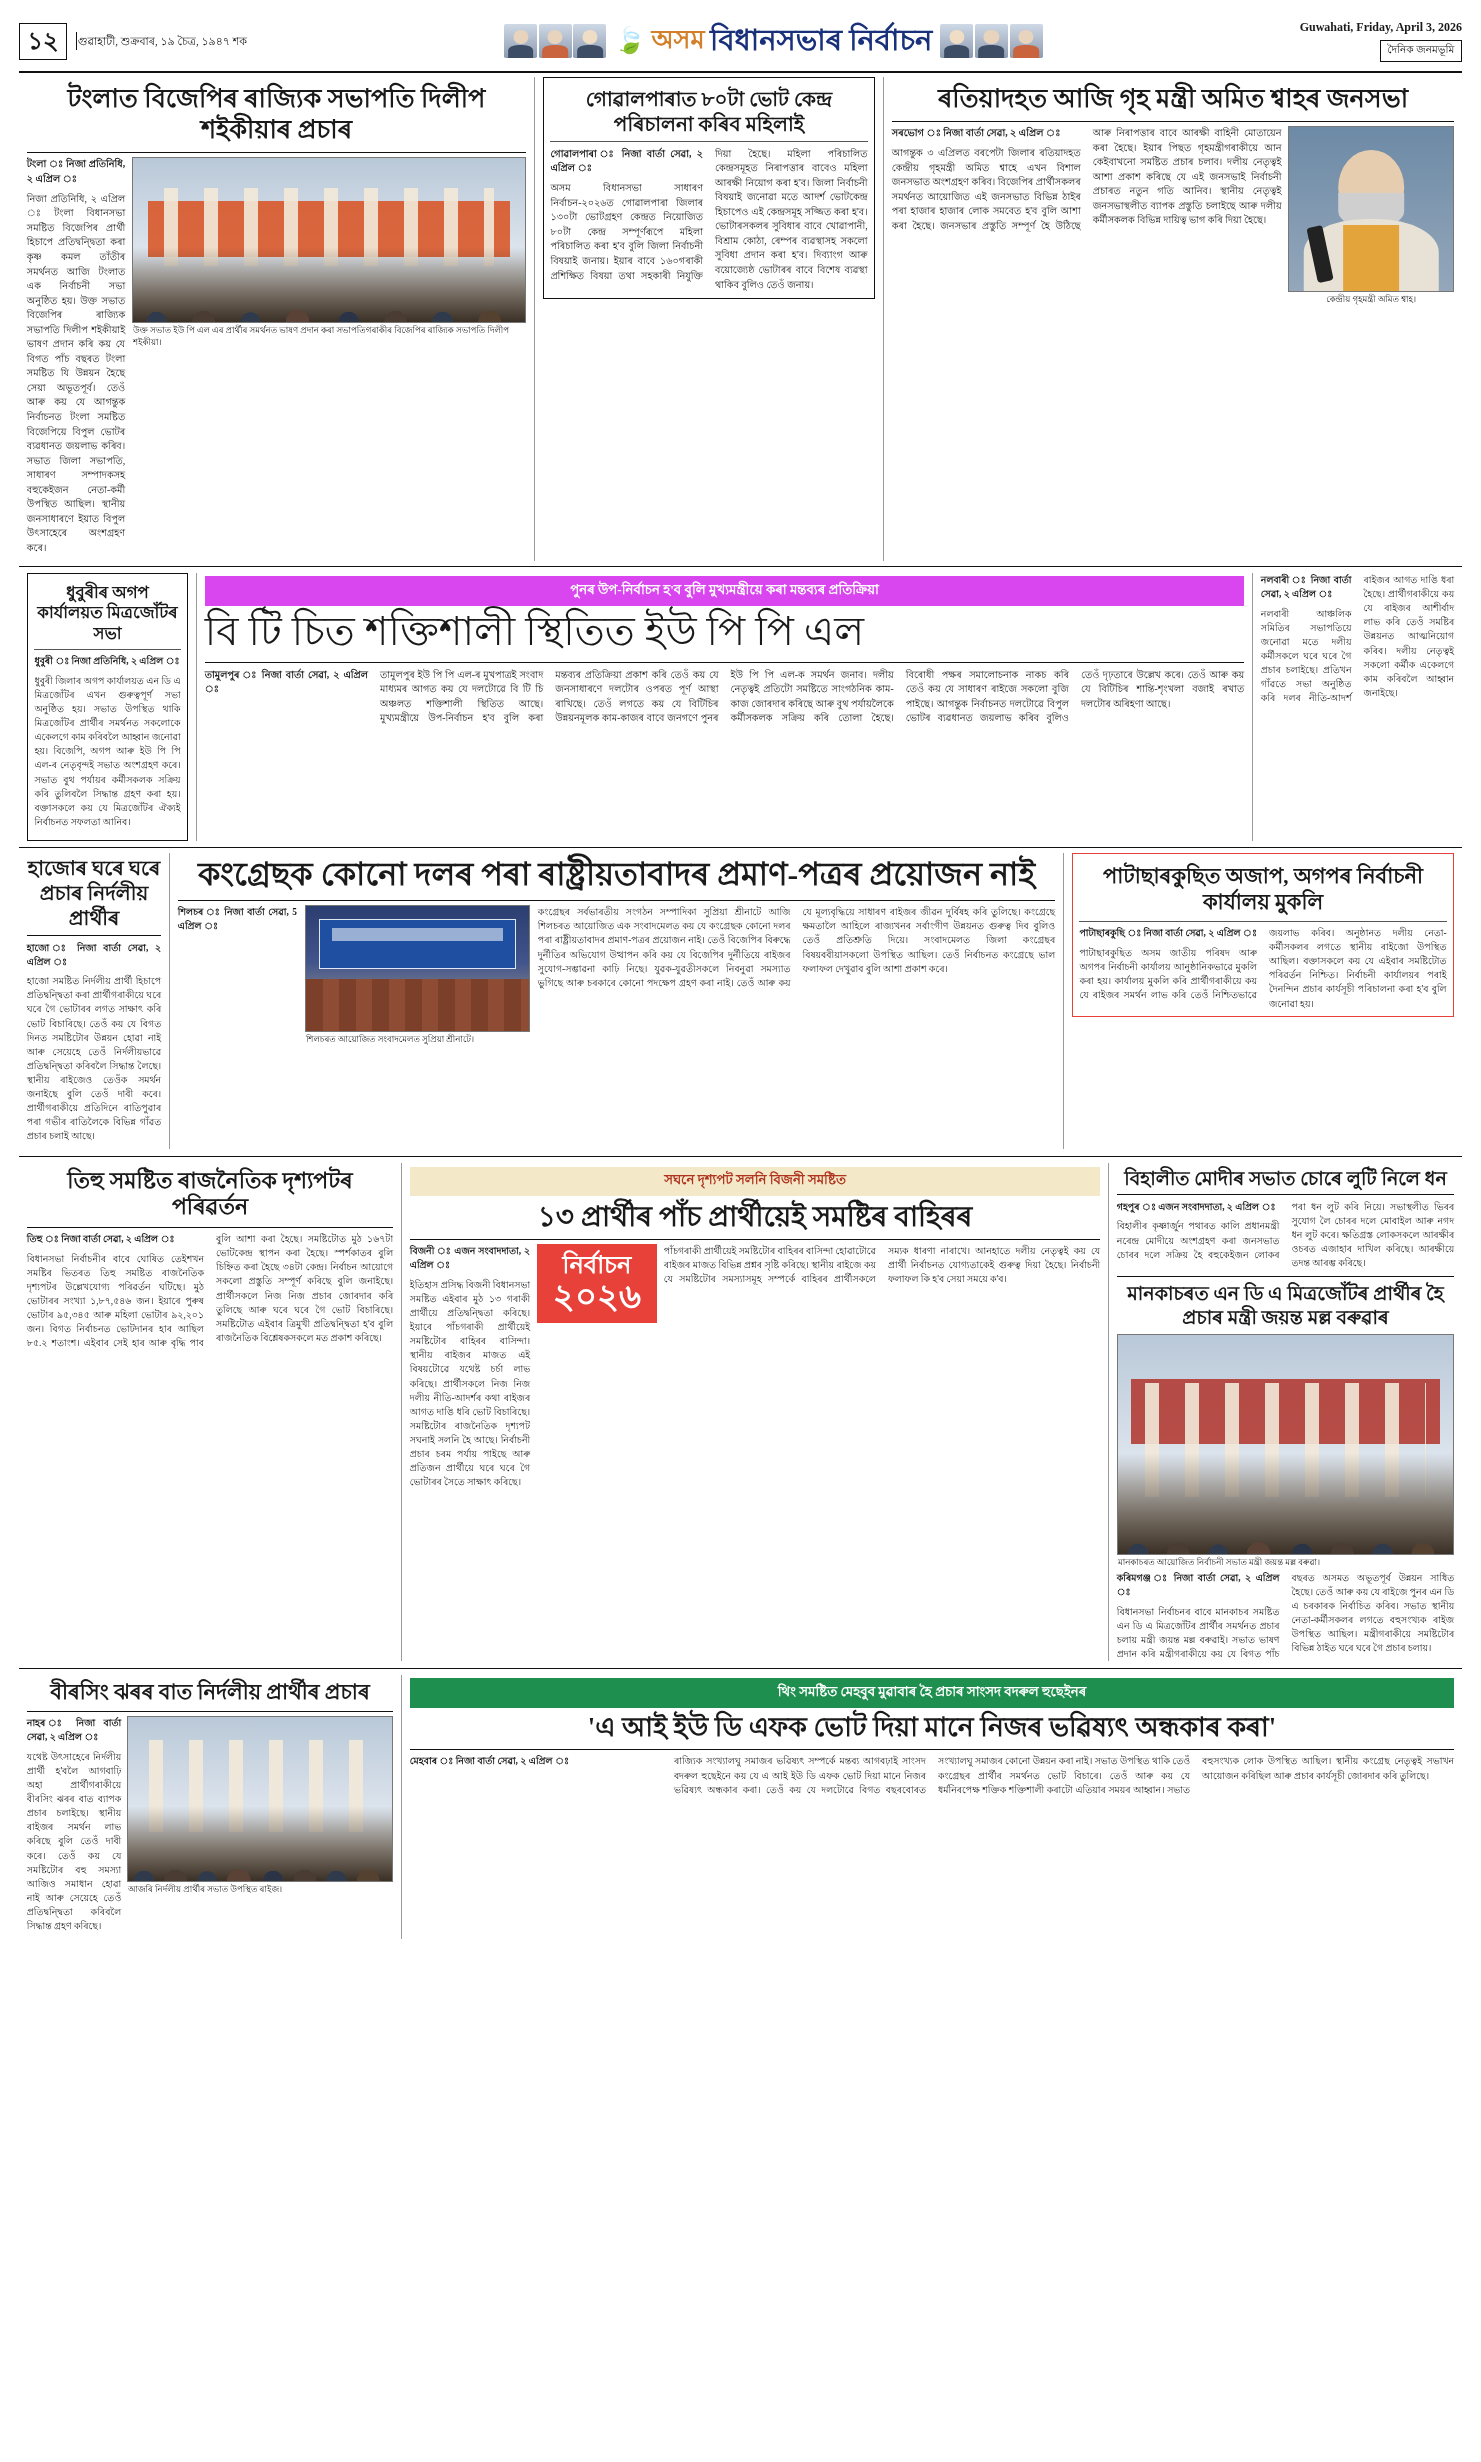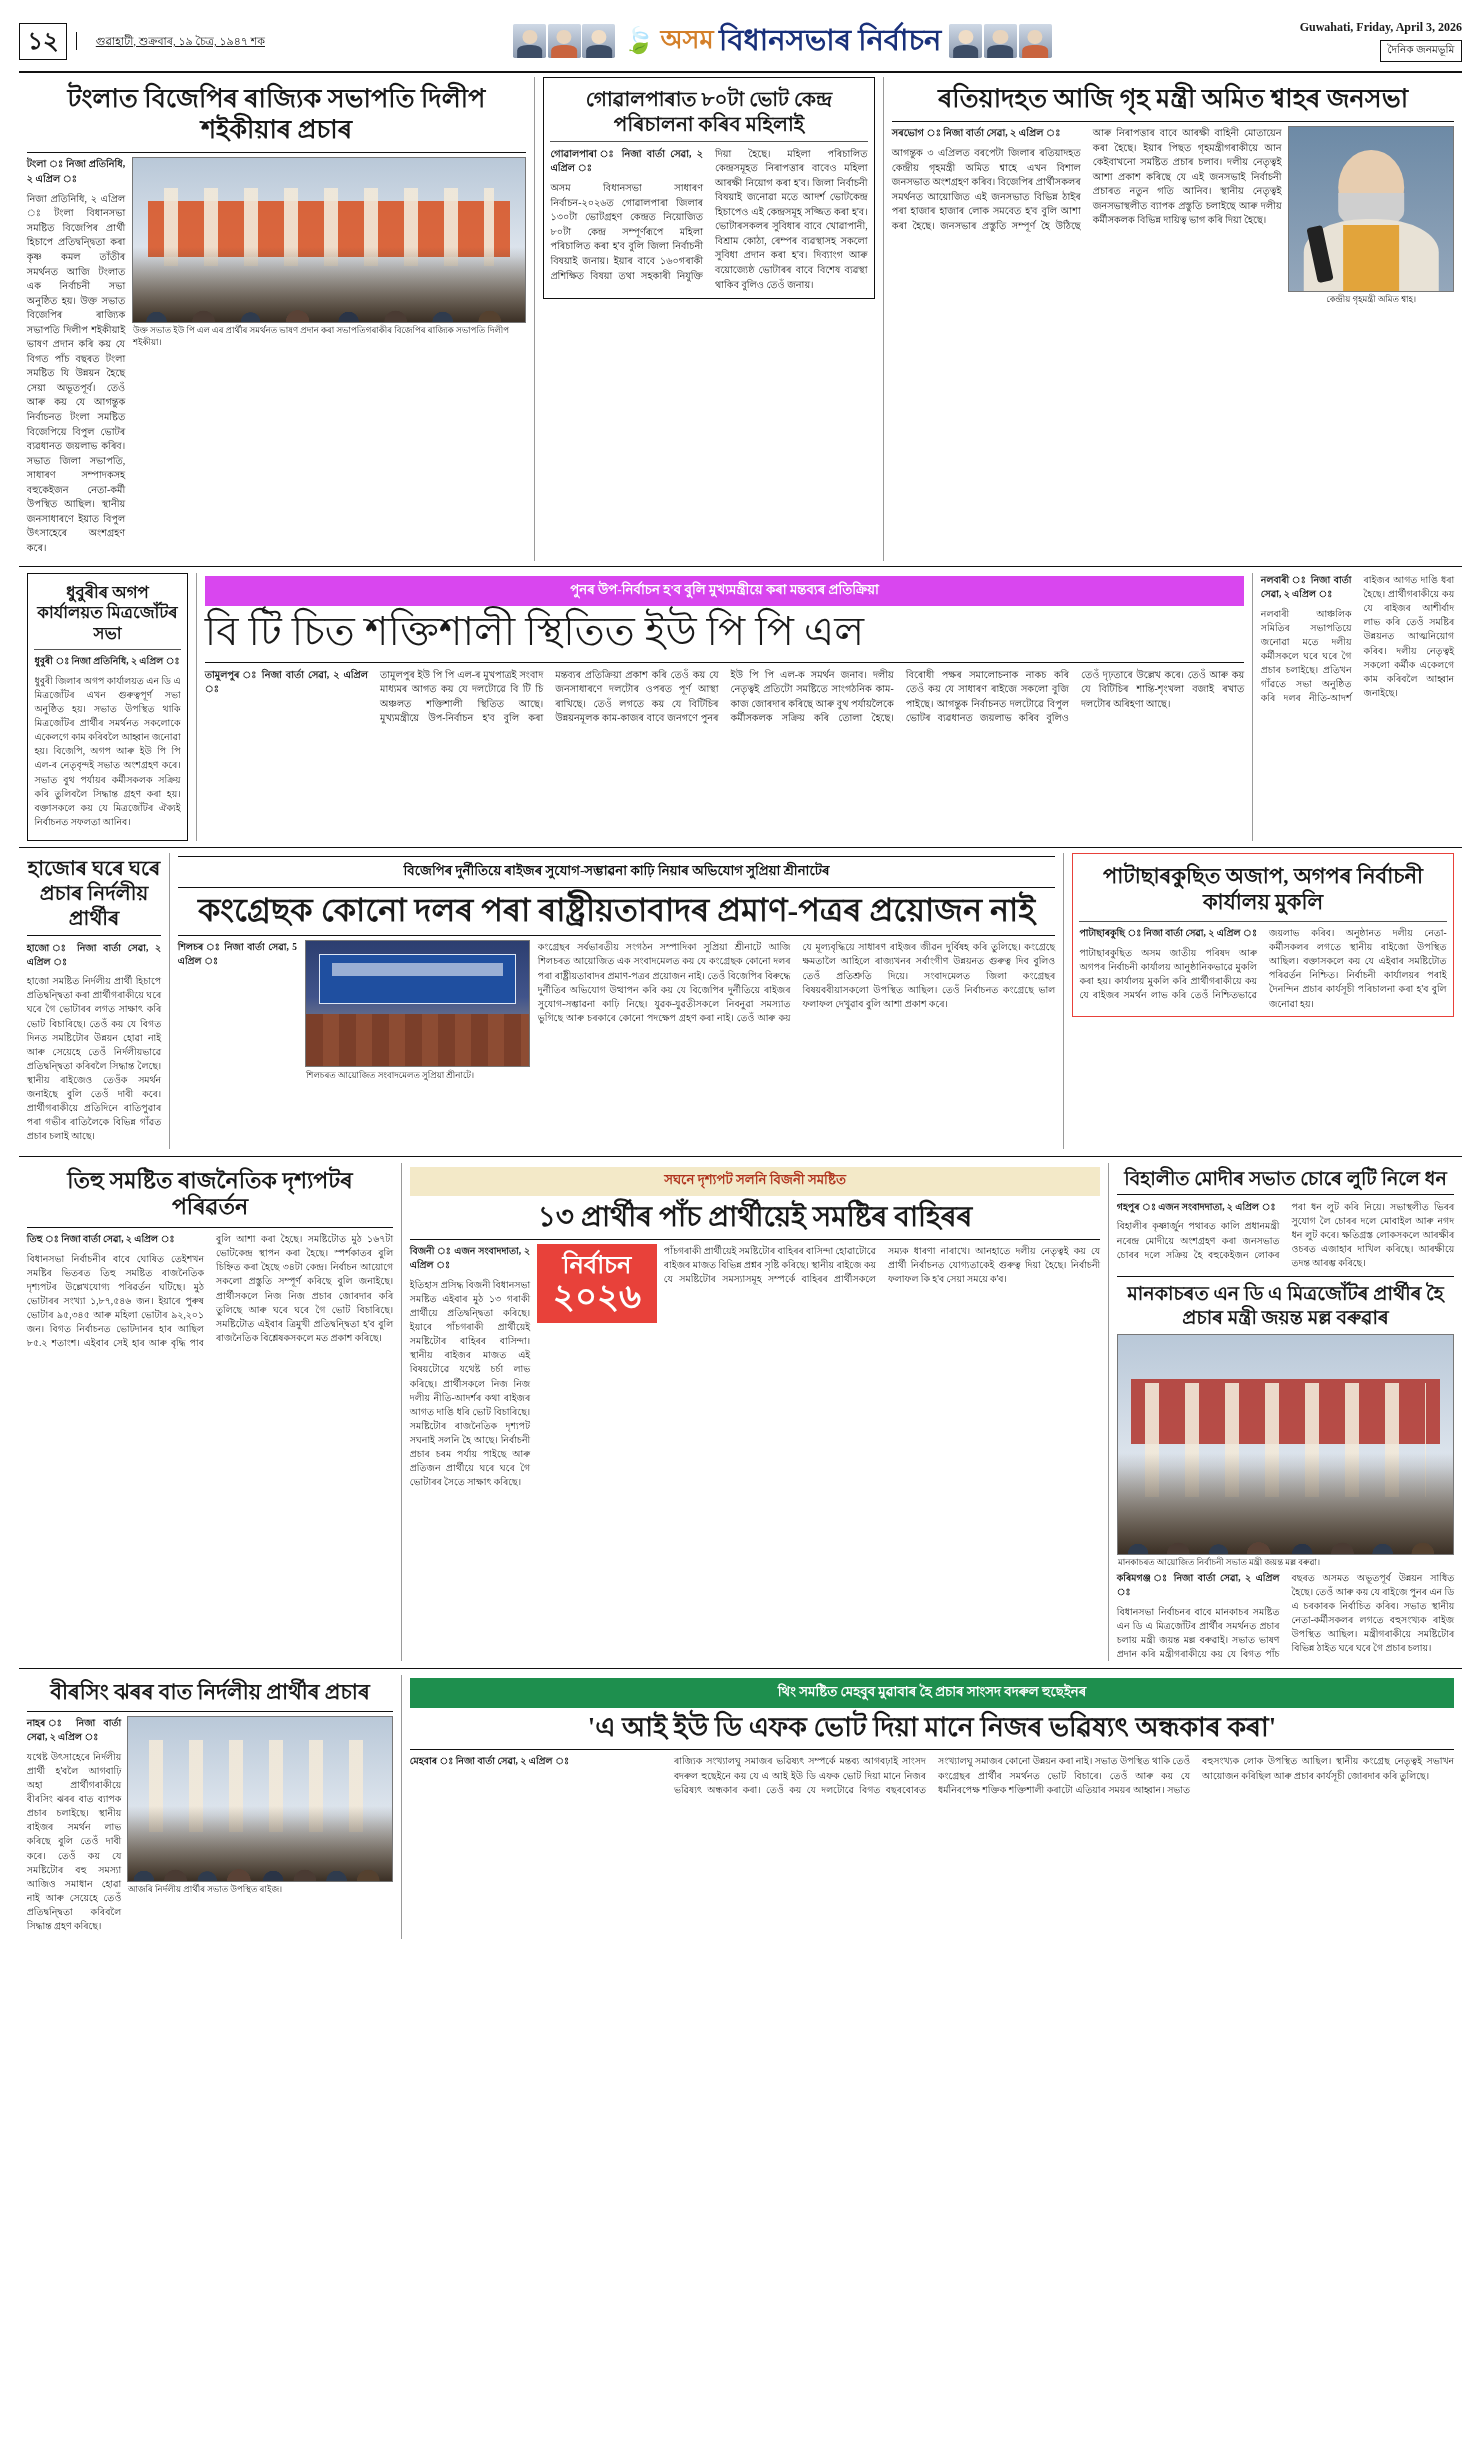--- a/index.html
+++ b/index.html
@@ -26,22 +26,22 @@
     margin-bottom: 4.4px;
   }
   .page-num-box {
     border: 1.7px solid #111;
     width: 48px; height: 37px;
     display:flex; align-items:center; justify-content:center;
     font-size: 24px; font-weight:700; line-height:1;
     flex: 0 0 auto;
   }
   .masthead-date {
-    font-size: 11px; line-height:1.3; padding-left:19px;
-    border-left: 1.1px solid #111; margin-left:3.3px; padding-top:2.2px; padding-bottom:2.2px;text-decoration:underline;
+    font-size: 11px; line-height:1.3; padding-left:1px;
+    border-left: 1.1px solid #111; margin-left:3.3px; padding-top:2.2px; padding-bottom:2.2px;
   }
   .masthead-center { flex:1 1 auto; display:flex; align-items:center; justify-content:center; gap:7.8px; }
   .photo-strip {
     display:flex; gap:1.7px; align-items:flex-end;
   }
   .ph { width: 33px; height: 34px; border-radius: 1.7px; background: linear-gradient(180deg,#cfd9e6,#8d9bb0); position:relative; overflow:hidden;}
   .ph:after{content:"";position:absolute;left:50%;top:16%;width:46%;height:44%;transform:translateX(-50%);border-radius:50%;background:#e8d4bd;}
   .ph:before{content:"";position:absolute;left:50%;bottom:0;width:78%;height:40%;transform:translateX(-50%);border-radius:40% 40% 0 0;background:#3d4d66;}
   .ph.w:before{background:#c9643f;}
   .ph.o:after{background:#f0ddc6;}
@@ -270,21 +270,20 @@
     <div class="col" style="flex:0 0 150px;">
       <h3 class="head" style="font-size:20px;">হাজোৰ ঘৰে ঘৰে প্ৰচাৰ নিৰ্দলীয় প্ৰাৰ্থীৰ</h3>
       <div class="rule" style="margin:3.3px 0 4.4px;"></div>
       <div class="body-cols" style="font-size:9.4px;">
         <p><span class="dateline">হাজো ঃ নিজা বাৰ্তা সেৱা, ২ এপ্ৰিল ঃ</span></p>
         <p>হাজো সমষ্টিত নিৰ্দলীয় প্ৰাৰ্থী হিচাপে প্ৰতিদ্বন্দ্বিতা কৰা প্ৰাৰ্থীগৰাকীয়ে ঘৰে ঘৰে গৈ ভোটাৰৰ লগত সাক্ষাৎ কৰি ভোট বিচাৰিছে। তেওঁ কয় যে বিগত দিনত সমষ্টিটোৰ উন্নয়ন হোৱা নাই আৰু সেয়েহে তেওঁ নিৰ্দলীয়ভাৱে প্ৰতিদ্বন্দ্বিতা কৰিবলৈ সিদ্ধান্ত লৈছে। স্থানীয় ৰাইজেও তেওঁক সমৰ্থন জনাইছে বুলি তেওঁ দাবী কৰে। প্ৰাৰ্থীগৰাকীয়ে প্ৰতিদিনে ৰাতিপুৱাৰ পৰা গভীৰ ৰাতিলৈকে বিভিন্ন গাঁৱত প্ৰচাৰ চলাই আছে।</p>
       </div>
     </div>
 
     <div class="col" style="flex:1 1 auto;">
-      <div class="kicker line">বিজেপিৰ দুৰ্নীতিয়ে ৰাইজৰ সুযোগ-সম্ভাৱনা কাঢ়ি নিয়াৰ অভিযোগ সুপ্ৰিয়া শ্ৰীনাটেৰ</div>
       <div class="mega2">কংগ্ৰেছক কোনো দলৰ পৰা ৰাষ্ট্ৰীয়তাবাদৰ প্ৰমাণ-পত্ৰৰ প্ৰয়োজন নাই</div>
       <div class="rule" style="margin-bottom:4.4px;"></div>
       <div class="row" style="gap:0;">
         <div style="flex:0 0 127px;padding-right:7.8px;">
           <div class="body-cols" style="font-size:9.4px;">
             <p><span class="dateline">শিলচৰ ঃ নিজা বাৰ্তা সেৱা, 5 এপ্ৰিল ঃ</span></p>
           </div>
         </div>
         <div style="flex:0 0 233px;padding-right:7.8px;">
           <div class="photo indoor" style="height:127px;">

